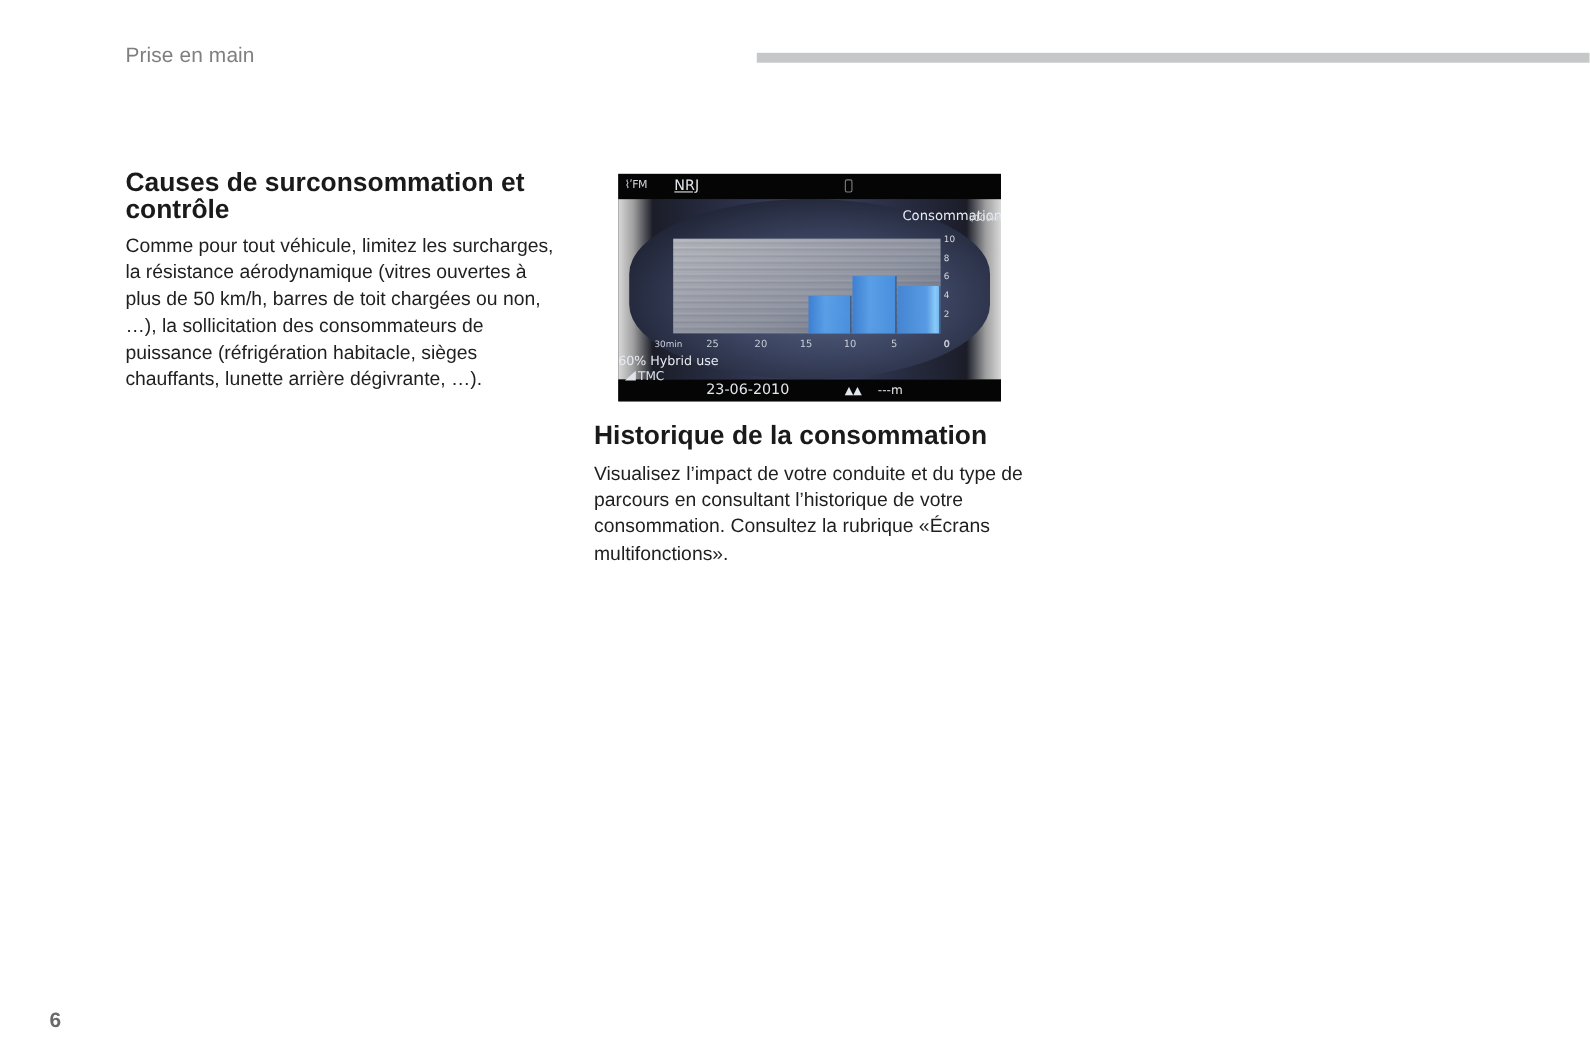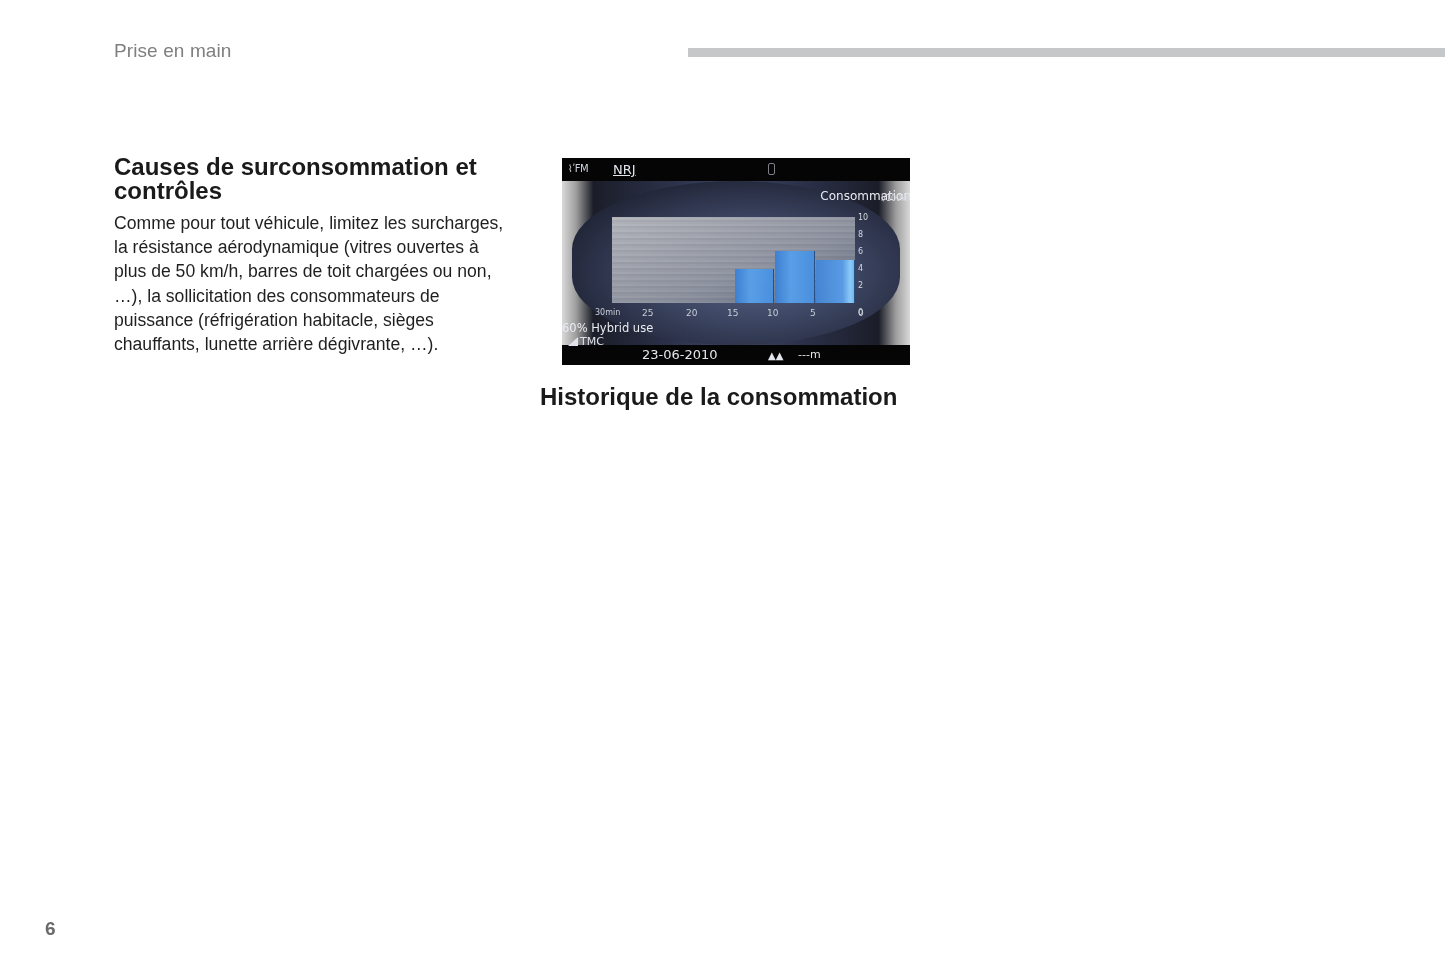--- a/index.html
+++ b/index.html
@@ -163,21 +163,21 @@
   </style>
 </head>
 <body>
 
 <div>
   <div class="header-title">Prise en main</div>
   <div class="header-bar"></div>
 </div>
 
 <div class="col-left">
-  <h2 class="section-title">Causes de surconsommation et contrôles</h2>
+  <h2 class="section-title">Causes de surconsommation et contrôle</h2>
   <p class="body-text">Comme pour tout véhicule, limitez les surcharges, la résistance aérodynamique (vitres ouvertes à plus de 50 km/h, barres de toit chargées ou non, …), la sollicitation des consommateurs de puissance (réfrigération habitacle, sièges chauffants, lunette arrière dégivrante, …).</p>
 </div>
 
 <div class="screen">
   <div class="dial"></div>
   <div class="dial-inner"></div>
   <div class="topbar"></div>
   <span class="fm-icon">⌇ʹ<span>FM</span></span>
   <span class="station">NRJ</span>
   <span class="phone-icon"></span>
@@ -210,15 +210,16 @@
 
   <div class="bottombar"></div>
   <span class="tmc"><span class="sig"></span><span>TMC</span></span>
   <span class="date">23-06-2010</span>
   <span class="alt-icon">▲▲</span>
   <span class="alt-val">---m</span>
 </div>
 
 <div class="col-right">
   <h2 class="section-title">Historique de la consommation</h2>
+  <p class="body-text">Visualisez l’impact de votre conduite et du type de parcours en consultant l’historique de votre consommation. Consultez la rubrique «Écrans multifonctions».</p>
 </div>
 
 <div class="page-number">6</div>
 
 </body></html>

